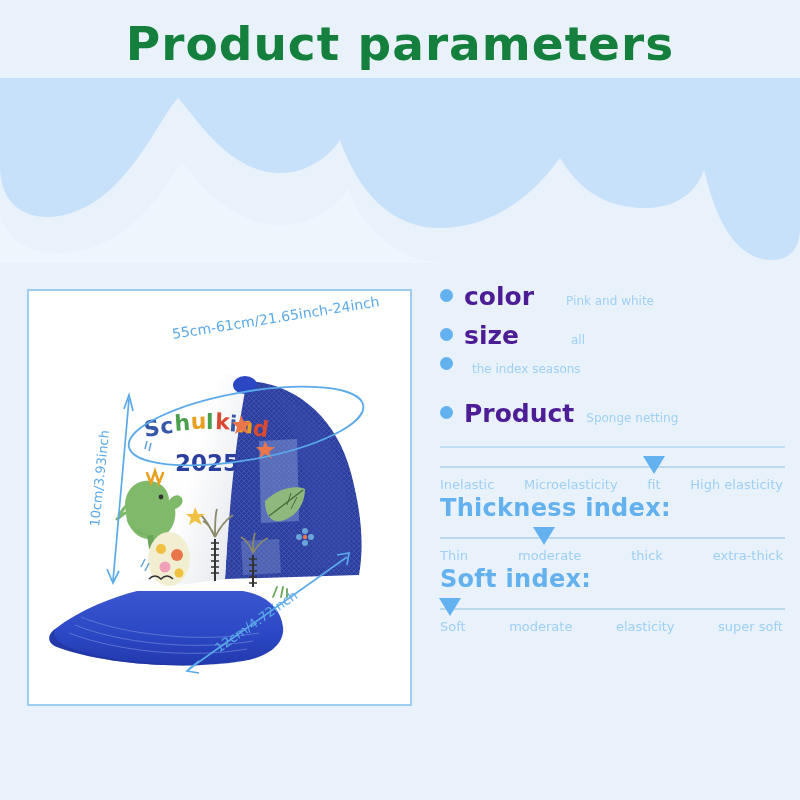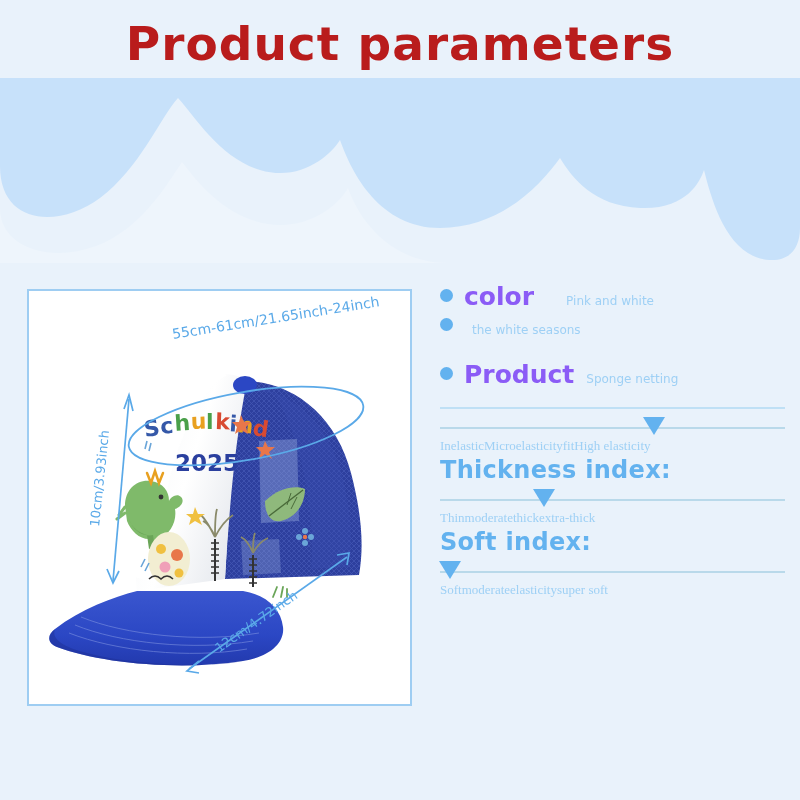--- a/index.html
+++ b/index.html
@@ -17,21 +17,21 @@
 
   
   .title {
     position: absolute;
     top: 16px; left: 0; width: 800px;
     text-align: center;
     font-family: "DejaVu Sans", sans-serif;
     font-size: 47px;
     font-weight: bold;
     letter-spacing: 1px;
-    color: #b91c1c;
+    color: #15803d;
   }
 
   
   .wave-band {
     position: absolute;
     top: 78px; left: 0;
     width: 800px; height: 185px;
     overflow: hidden;
   }
   .wave-band svg { display: block; }
@@ -66,21 +66,21 @@
     background: #63b2ef;
     display: inline-block;
     margin-right: 11px;
     flex: 0 0 auto;
     position: relative;
     top: -3px;
   }
   .spec-key {
     font-size: 25px;
     font-weight: bold;
-    color: #8b5cf6;
+    color: #4c1d95;
     white-space: nowrap;
   }
   .spec-val {
     font-size: 12px;
     color: #9ed0f5;
     white-space: nowrap;
     margin-left: 10px;
   }
   .spec-row.k-color .spec-val { margin-left: 32px; }
   .spec-row.k-size  .spec-val { margin-left: 52px; }
@@ -118,25 +118,25 @@
     position: absolute;
     top: 3px;
     width: 0; height: 0;
     border-left: 11px solid transparent;
     border-right: 11px solid transparent;
     border-top: 18px solid #63b2ef;
     transform: translateX(-11px);
   }
   .scale-labels {
     display: flex;
+    justify-content: space-between;
     font-size: 13px;
     color: #9ed0f5;
     margin-top: -2px;
     padding-right: 2px;
-    font-family: Liberation Serif, serif;
   }
   .scale-labels span { white-space: nowrap; }
 </style>
 </head>
 <body>
 
 <div id="page">
 
   <div class="title">Product parameters</div>
 
@@ -301,24 +301,29 @@
   </div>
 
   <div class="specs">
 
     <div class="spec-row k-color">
       <span class="bullet"></span>
       <span class="spec-key">color</span>
       <span class="spec-val">Pink and white</span>
     </div>
 
+    <div class="spec-row k-size">
+      <span class="bullet"></span>
+      <span class="spec-key">size</span>
+      <span class="spec-val">all</span>
+    </div>
 
     <div class="spec-row k-season">
       <span class="bullet"></span>
-      <span class="spec-val">the white seasons</span>
+      <span class="spec-val">the index seasons</span>
     </div>
 
     <div class="spec-row k-fabric">
       <span class="bullet"></span>
       <span class="spec-key">Product</span>
       <span class="spec-val">Sponge netting</span>
     </div>
 
     <div class="divider"></div>
 

